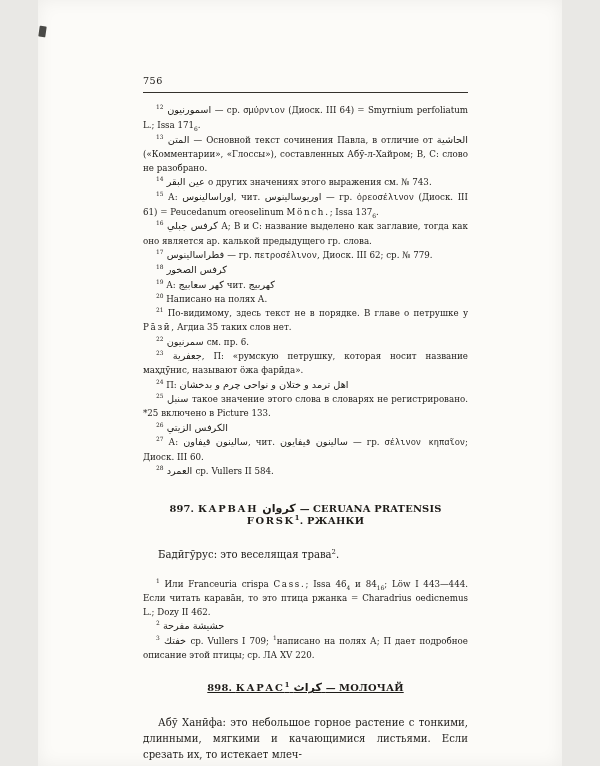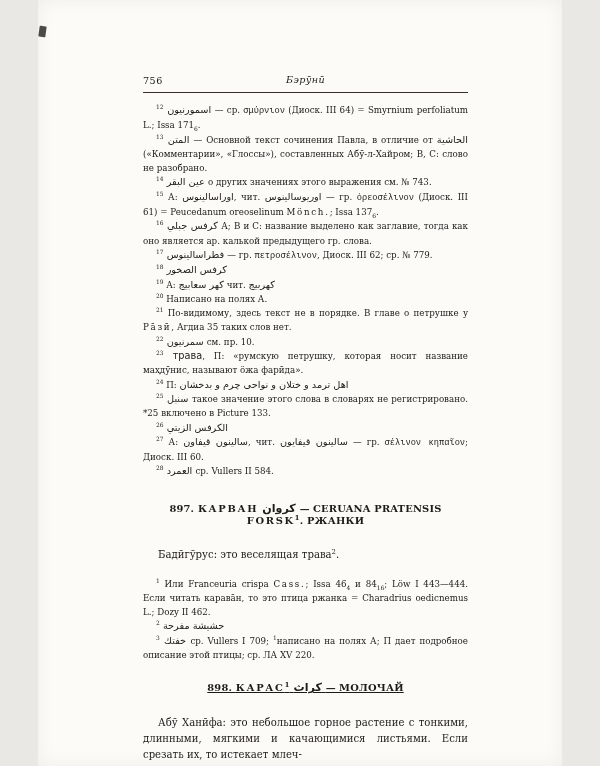--- a/index.html
+++ b/index.html
@@ -69,37 +69,36 @@
   .seg-sp { letter-spacing:1.7px; }
 </style>
 </head>
 <body>
 
 <div class="page">
   <div class="scan-artifact"></div>
 
   <div class="page-header">
     <span class="page-number">756</span>
-    <span class="running-title">Бэрӯнӣ</span>
   </div>
   <hr class="header-rule">
 
   <section class="fn-block" id="fnTop">
       <p class="fn"><span class="seg-sup">12</span><span class="seg-ar"> اسمورنيون </span><span class="seg-plain">— ср. </span><span class="seg-g">σμύρνιον</span><span class="seg-plain"> (Диоск. III 64) = Smyrnium perfoliatum L.; Issa 171</span><span class="seg-sub">6</span><span class="seg-plain">.</span></p>
       <p class="fn"><span class="seg-sup">13</span><span class="seg-ar"> المتن </span><span class="seg-plain">— Основной текст сочинения Павла, в отличие от </span><span class="seg-ar">الحاشية</span><span class="seg-plain"> («Комментарии», «Глоссы»), составленных Абӯ-л-Хайром; </span><span class="seg-i">В, С</span><span class="seg-plain">: слово не разобрано.</span></p>
       <p class="fn"><span class="seg-sup">14</span><span class="seg-ar"> عين البقر </span><span class="seg-plain">о других значениях этого выражения см. № 743.</span></p>
       <p class="fn"><span class="seg-sup">15</span><span class="seg-i"> А</span><span class="seg-plain">: </span><span class="seg-ar">اوراسالينوس</span><span class="seg-plain">, чит. </span><span class="seg-ar">اوريوسالينوس</span><span class="seg-plain"> — гр. </span><span class="seg-g">ὀρεοσέλινον</span><span class="seg-plain"> (Диоск. III 61) = Peucedanum oreoselinum </span><span class="seg-sp">Mönch.</span><span class="seg-plain">; Issa 137</span><span class="seg-sub">6</span><span class="seg-plain">.</span></p>
       <p class="fn"><span class="seg-sup">16</span><span class="seg-ar"> كرفس جبلي </span><span class="seg-i">А</span><span class="seg-plain">; </span><span class="seg-i">В</span><span class="seg-plain"> и </span><span class="seg-i">С</span><span class="seg-plain">: название выделено как заглавие, тогда как оно является ар. калькой предыдущего гр. слова.</span></p>
       <p class="fn"><span class="seg-sup">17</span><span class="seg-ar"> فطراسالينوس </span><span class="seg-plain">— гр. </span><span class="seg-g">πετροσέλινον</span><span class="seg-plain">,  Диоск. III 62; ср. № 779.</span></p>
       <p class="fn"><span class="seg-sup">18</span><span class="seg-ar"> كرفس الصخور</span></p>
       <p class="fn"><span class="seg-sup">19</span><span class="seg-i"> А</span><span class="seg-plain">: </span><span class="seg-ar">كهر سعابيج</span><span class="seg-plain"> чит. </span><span class="seg-ar">كهربيج</span></p>
       <p class="fn"><span class="seg-sup">20</span><span class="seg-plain"> Написано на полях </span><span class="seg-i">А</span><span class="seg-plain">.</span></p>
       <p class="fn"><span class="seg-sup">21</span><span class="seg-plain"> По-видимому, здесь текст не в порядке. В главе о петрушке у </span><span class="seg-sp">Рāзӣ</span><span class="seg-plain">, </span><span class="seg-i">Агдиа</span><span class="seg-plain"> 35 таких слов нет.</span></p>
-      <p class="fn"><span class="seg-sup">22</span><span class="seg-ar"> سمرنيون </span><span class="seg-plain">см. пр. 10.</span></p>
-      <p class="fn"><span class="seg-sup">23</span><span class="seg-ar"> трава</span><span class="seg-plain">, </span><span class="seg-i">П</span><span class="seg-plain">: «румскую петрушку, которая носит название </span><span class="seg-i">маҳдӯнис</span><span class="seg-plain">, называют </span><span class="seg-i">ӧжа фарӣда</span><span class="seg-plain">».</span></p>
+      <p class="fn"><span class="seg-sup">22</span><span class="seg-ar"> سمرنيون </span><span class="seg-plain">см. пр. 6.</span></p>
+      <p class="fn"><span class="seg-sup">23</span><span class="seg-ar"> جعفرية</span><span class="seg-plain">, </span><span class="seg-i">П</span><span class="seg-plain">: «румскую петрушку, которая носит название </span><span class="seg-i">маҳдӯнис</span><span class="seg-plain">, называют </span><span class="seg-i">ӧжа фарӣда</span><span class="seg-plain">».</span></p>
       <p class="fn"><span class="seg-sup">24</span><span class="seg-i"> П</span><span class="seg-plain">: </span><span class="seg-ar">اهل ترمد و ختلان و نواحى چرم و بدخشان</span></p>
       <p class="fn"><span class="seg-sup">25</span><span class="seg-ar"> سنبل </span><span class="seg-plain">такое значение этого слова в словарях не регистрировано. *25 включено в Picture 133.</span></p>
       <p class="fn"><span class="seg-sup">26</span><span class="seg-ar"> الكرفس الزيتي</span></p>
       <p class="fn"><span class="seg-sup">27</span><span class="seg-i"> А</span><span class="seg-plain">: </span><span class="seg-ar">سالينون قيفاون</span><span class="seg-plain">, чит. </span><span class="seg-ar">سالينون قيفايون</span><span class="seg-plain"> — гр. </span><span class="seg-g">σέλινον κηπαῖον</span><span class="seg-plain">; Диоск. III 60.</span></p>
       <p class="fn"><span class="seg-sup">28</span><span class="seg-ar"> العمرد </span><span class="seg-plain">ср. Vullers II 584.</span></p>
     </section>
 
   <h2 class="entry-heading" id="h897"><span class="seg-plain">897. </span><span class="seg-sp">КАРВАН</span><span class="seg-ar"> كروان </span><span class="seg-plain">— CERUANA PRATENSIS </span><span class="seg-sp">FORSK</span><span class="seg-sup">1</span><span class="seg-plain">. РЖАНКИ</span></h2>
   <section class="body-block" id="b897">
       <p class="body-para"><span class="seg-i">Бадӣгӯрус</span><span class="seg-plain">: это веселящая трава</span><span class="seg-sup">2</span><span class="seg-plain">.</span></p>

